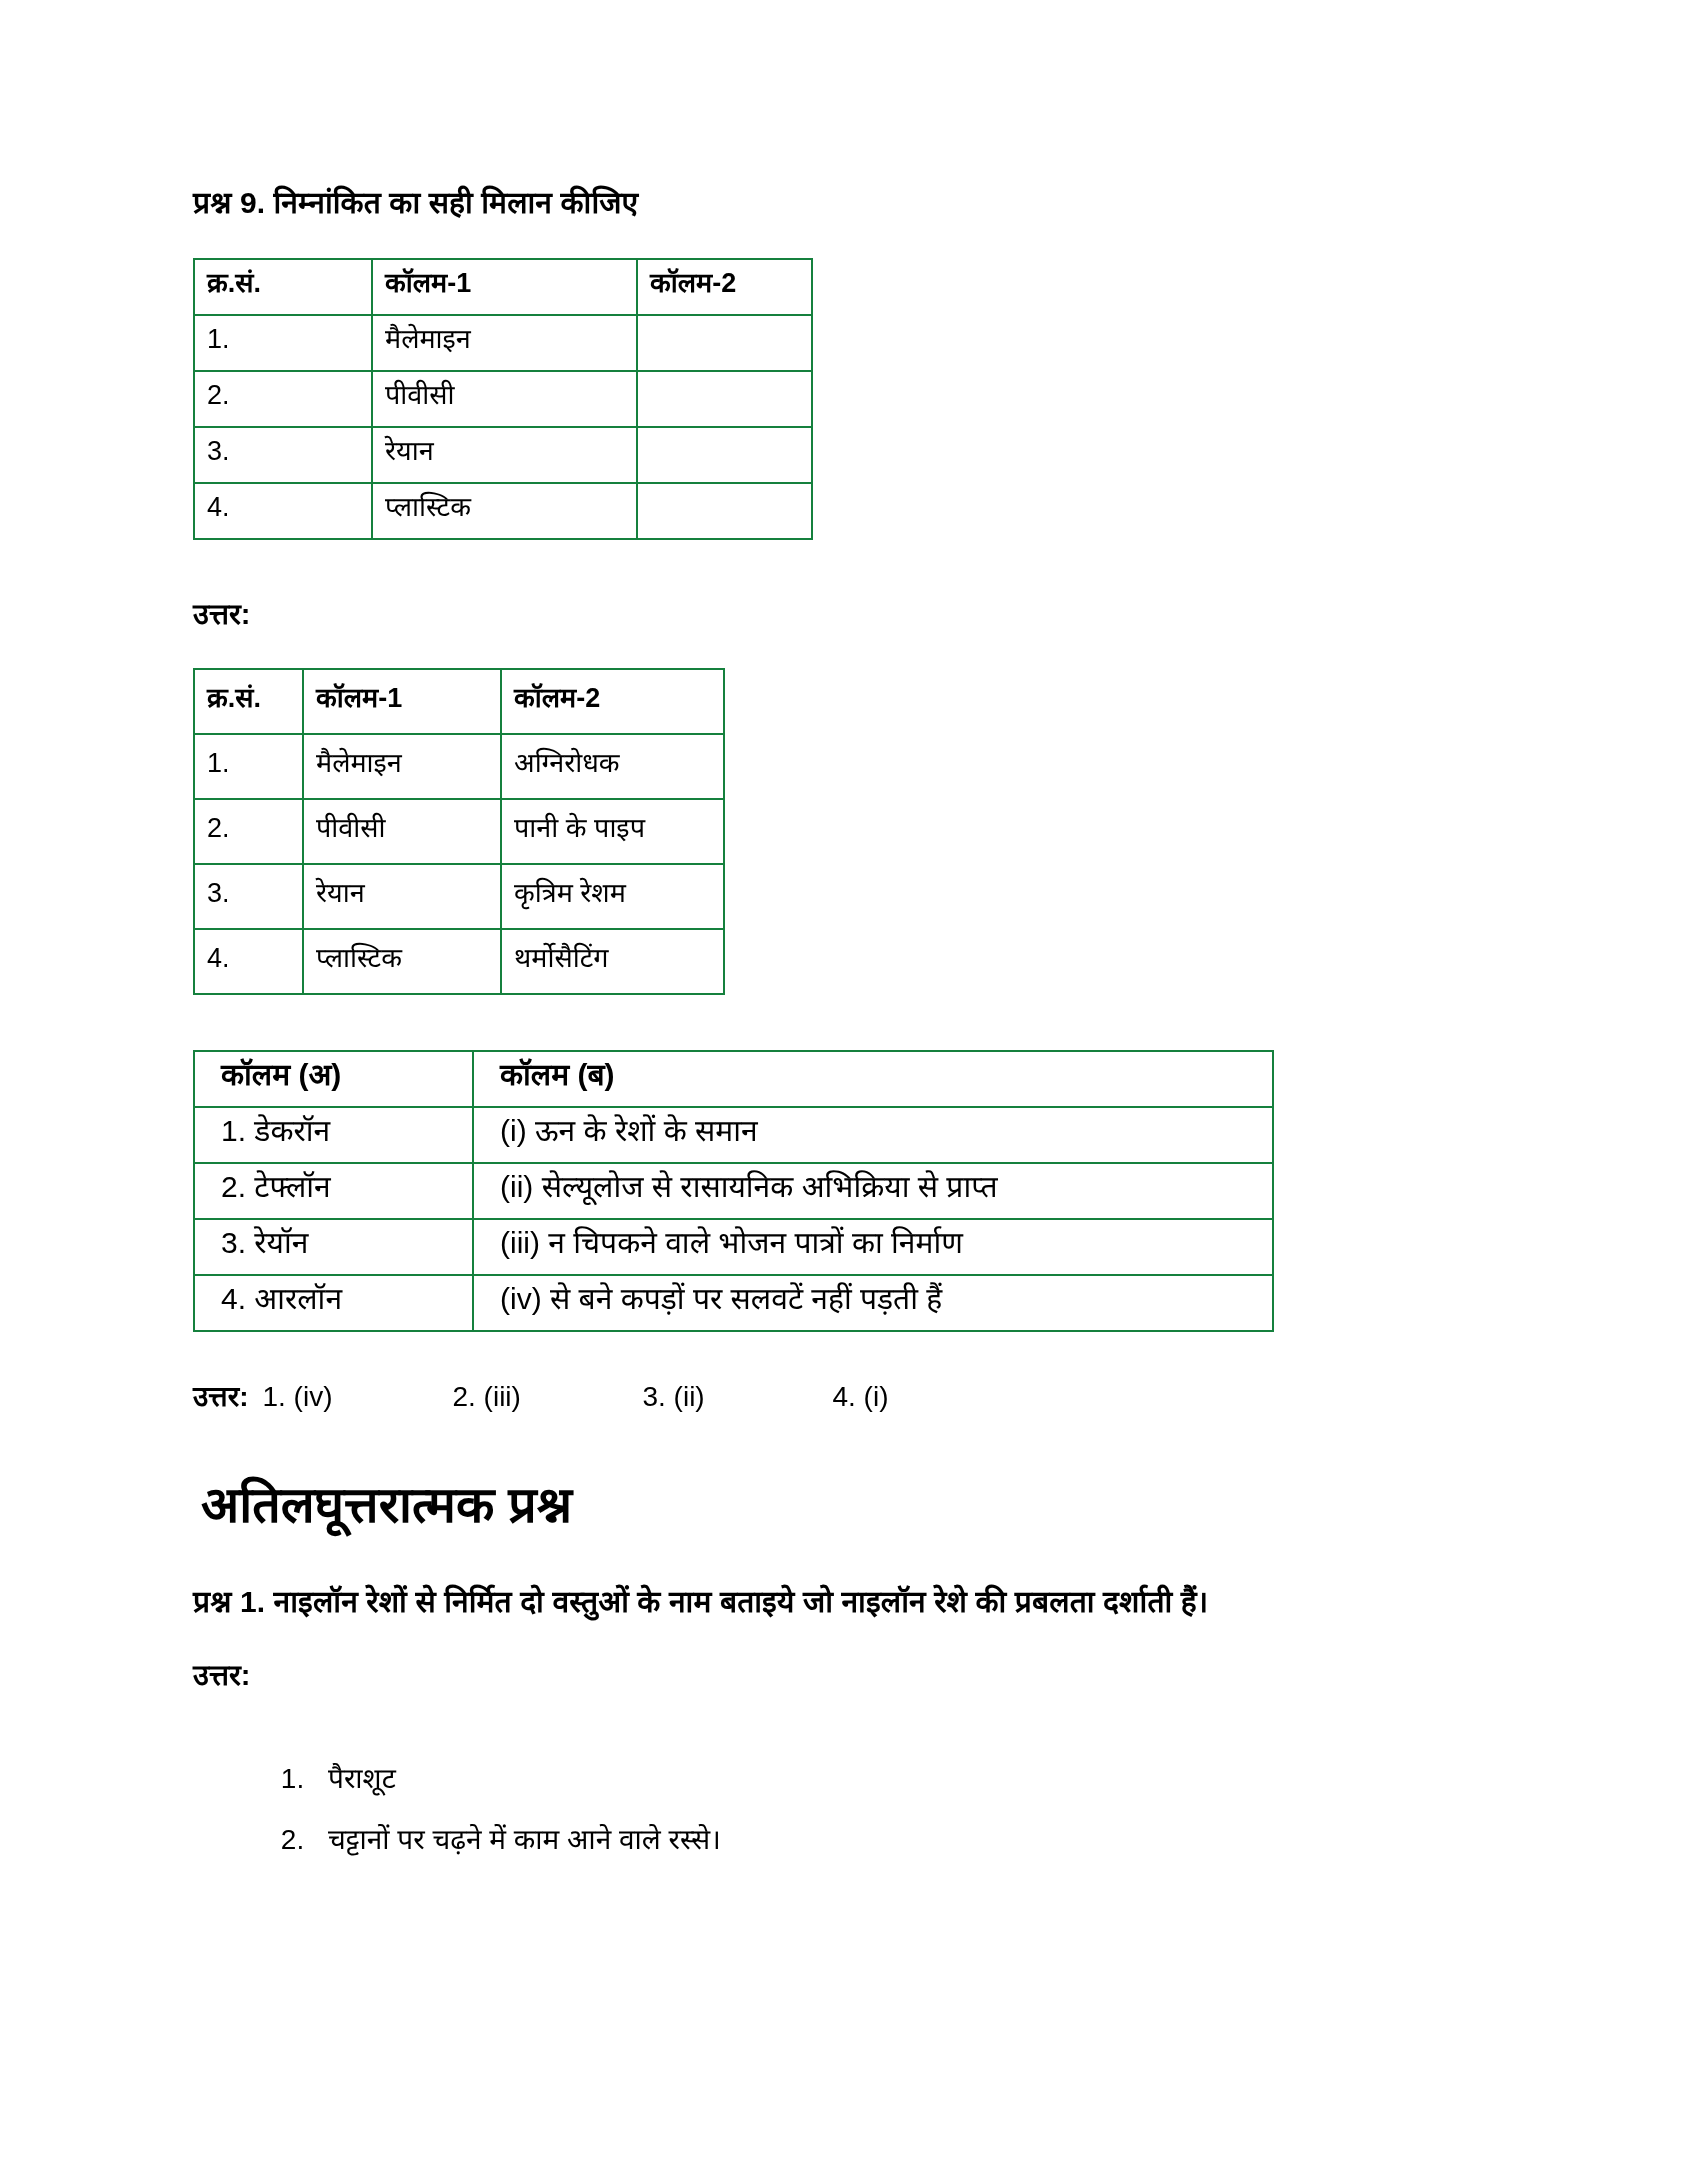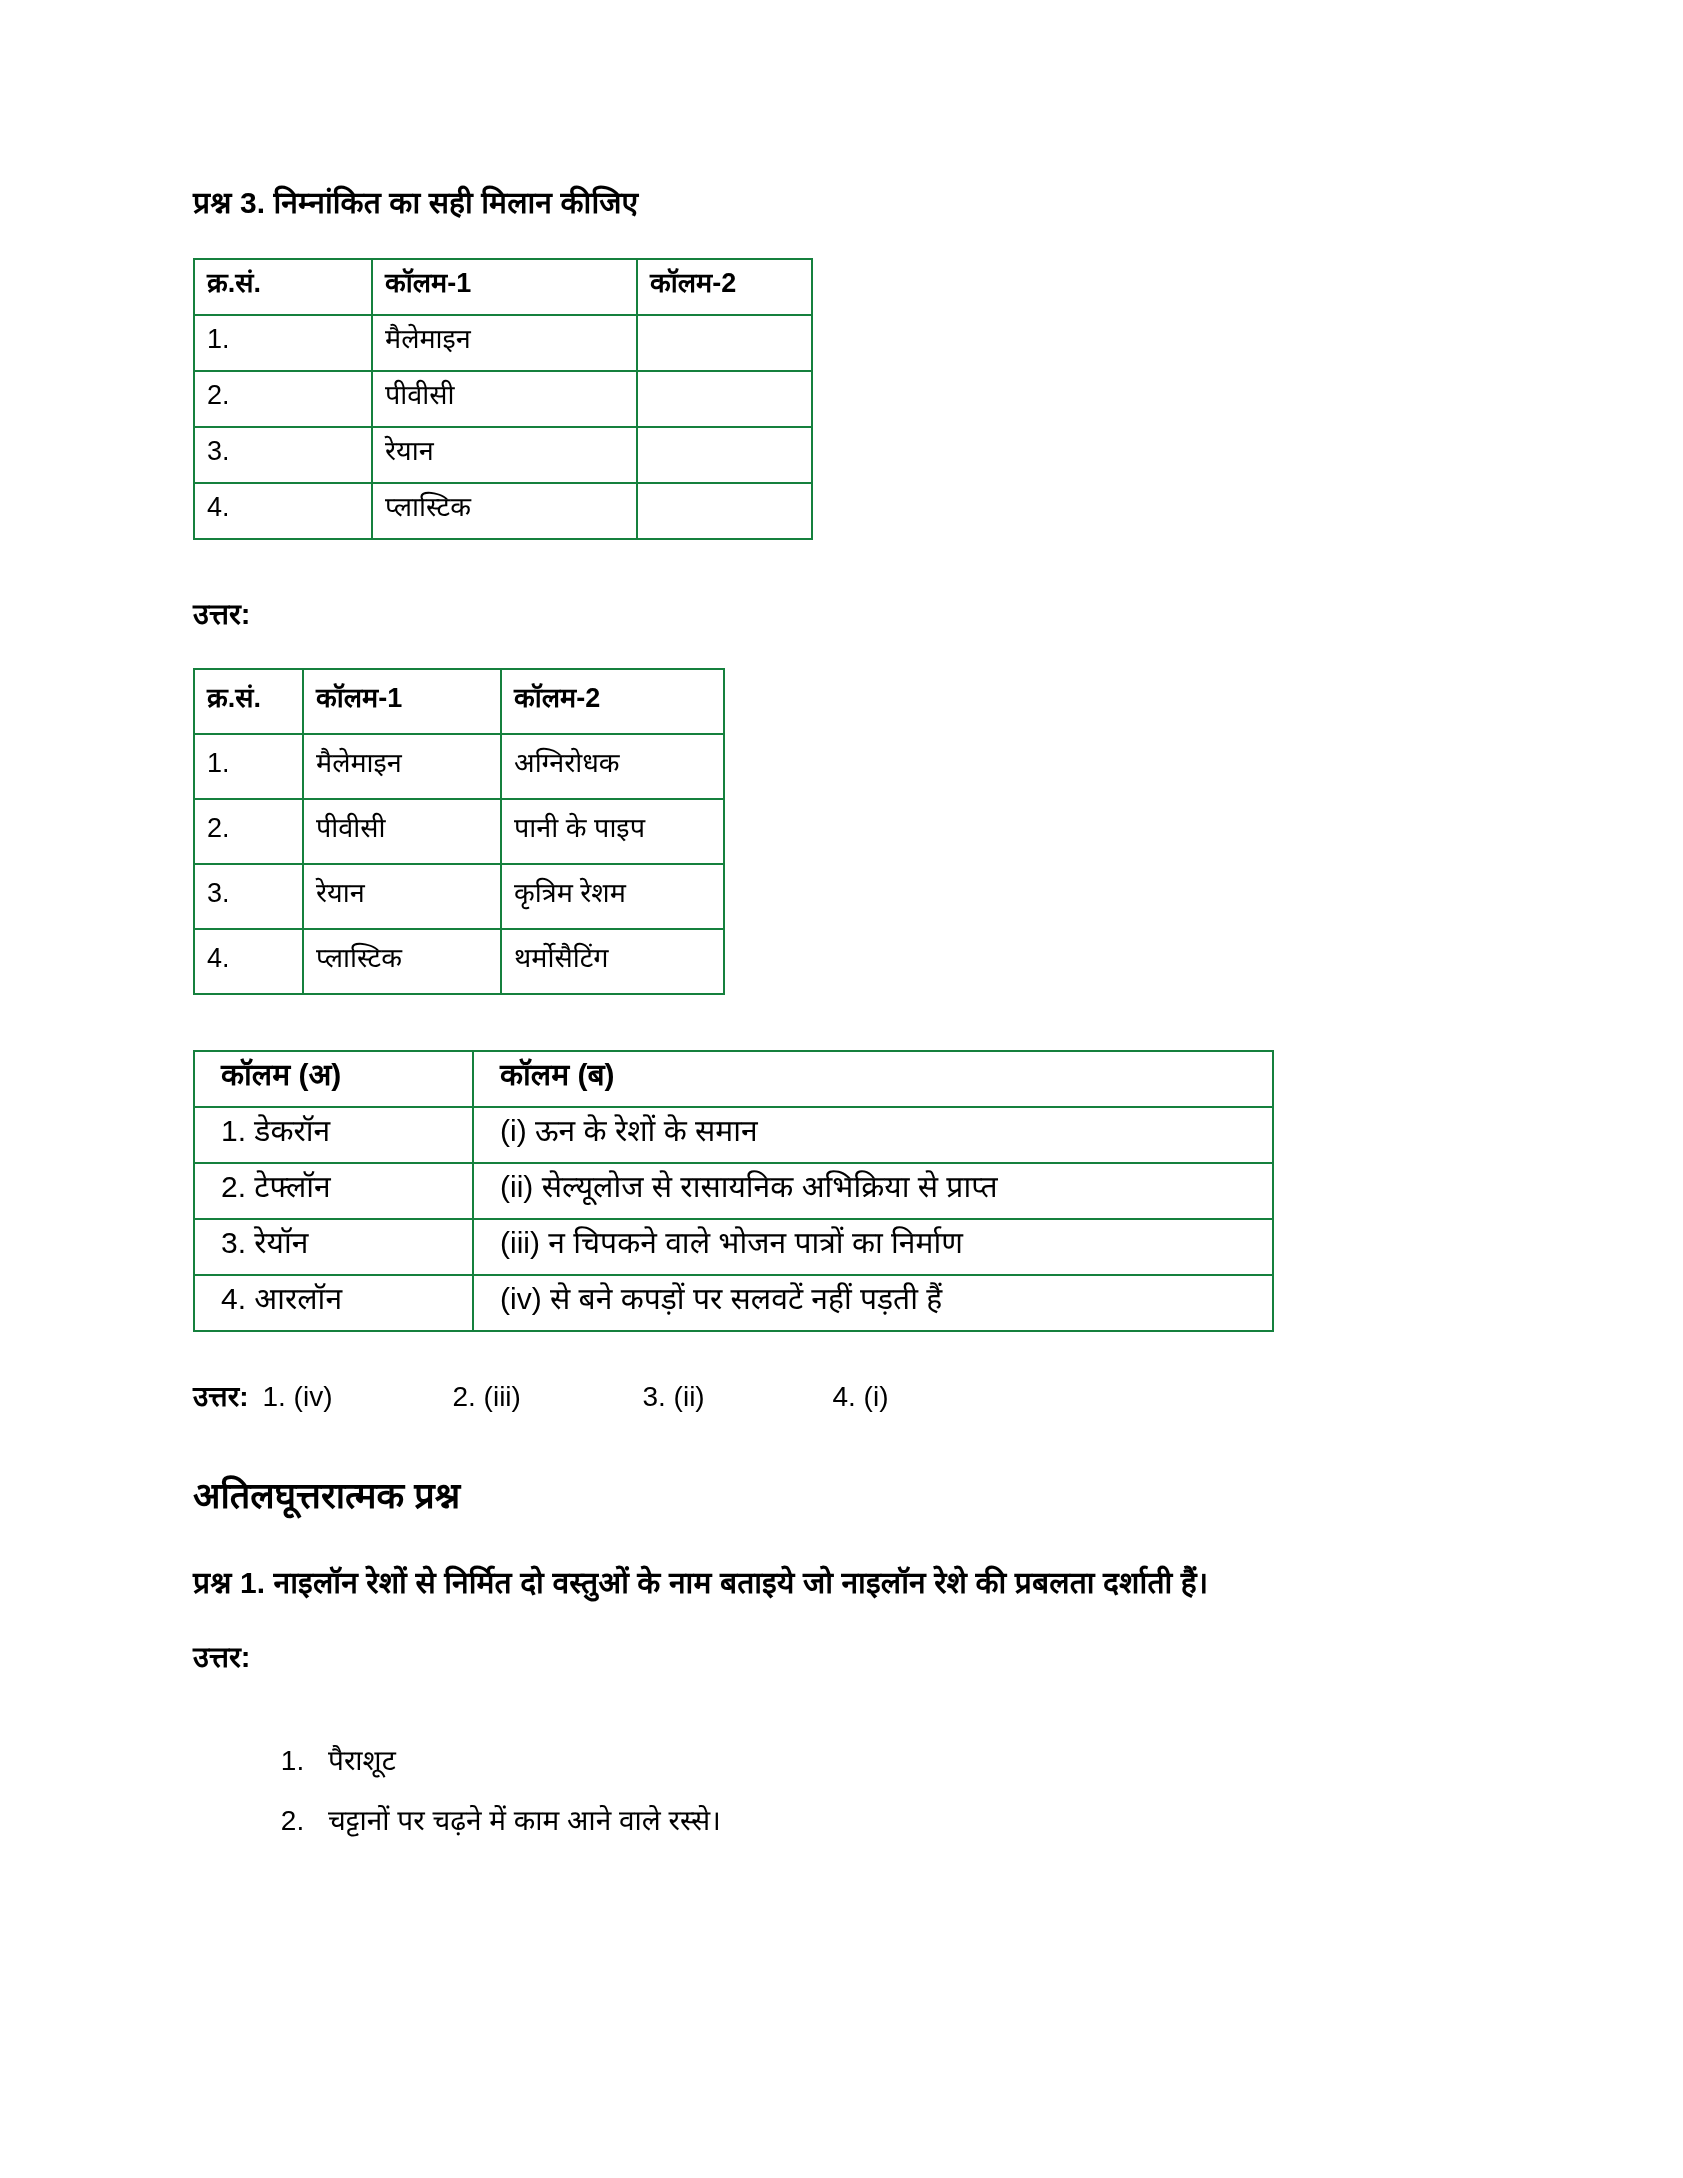--- a/index.html
+++ b/index.html
@@ -32,23 +32,23 @@
     margin: 0 0 34px 0;
     letter-spacing: 0.1px;
   }
   .label-bold {
     font-size: 29px;
     font-weight: bold;
     margin: 0 0 34px 0;
     line-height: 1.35;
   }
   .section-heading {
-    font-size: 36px;
-    font-weight: bold;
-    margin: 0 0 44px 0;
+    font-size: 50px;
+    font-weight: bold;
+    margin: 0 0 44px 8px;
     line-height: 1.3;
   }
 
   
   table {
     border-collapse: collapse;
     table-layout: fixed;
     margin: 0 0 46px 0;
     background: #ffffff;
   }
@@ -137,21 +137,21 @@
     padding-left: 16px;
     margin: 16px;
   }
   .spacer-sm { height: 12px; }
 </style>
 </head>
 <body>
 
 <div class="page">
 
-  <p class="q-heading">प्रश्न 3. निम्नांकित का सही मिलान कीजिए</p>
+  <p class="q-heading">प्रश्न 9. निम्नांकित का सही मिलान कीजिए</p>
 
   <table class="tbl-q1">
     <colgroup>
       <col class="c-sn">
         <col class="c-one">
         <col class="c-two">
     </colgroup>
     <thead>
       <tr>
         <th>क्र.सं.</th>

